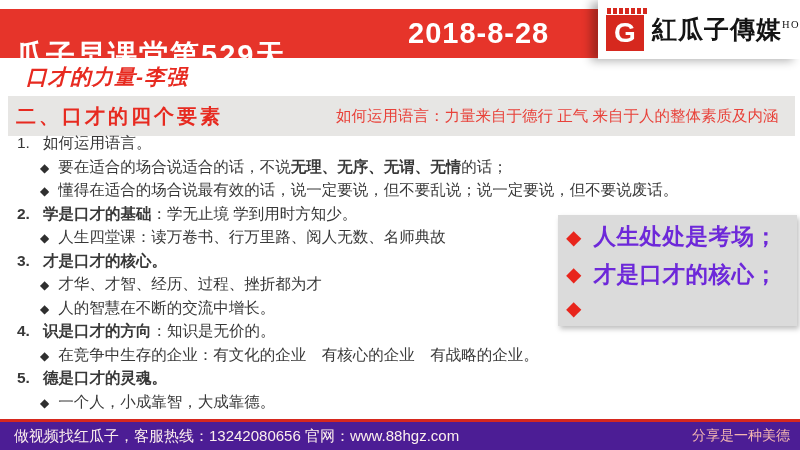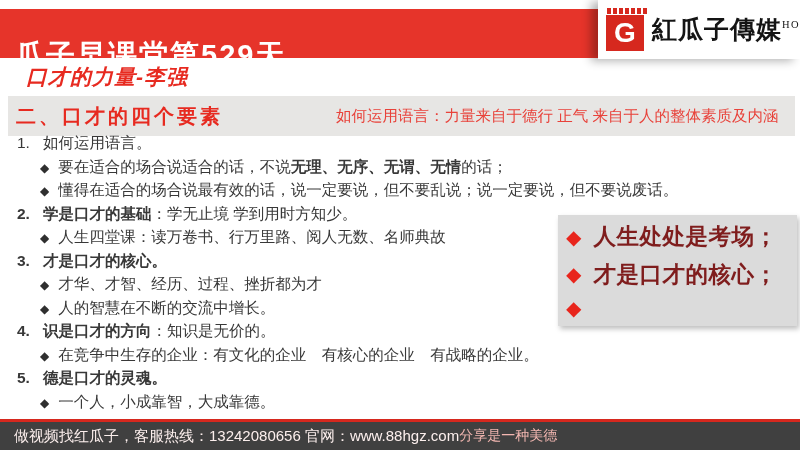--- a/index.html
+++ b/index.html
@@ -34,34 +34,35 @@
   .line{display:flex;align-items:baseline;height:23.5px;line-height:23.5px;white-space:nowrap;}
   .num{width:33px;padding-left:7px;box-sizing:border-box;}
   .bold{font-weight:bold;}
   .bullet-line{padding-left:30px;}
   .diamond{font-size:12px;margin-right:9px;color:#2f2f2f;}
 
   
   .highlight-box{position:absolute;right:3px;top:215px;width:239px;height:111px;background:#dbdbdb;box-shadow:2px 3px 5px rgba(0,0,0,0.25);display:flex;flex-direction:column;justify-content:space-evenly;padding-left:8px;box-sizing:border-box;}
   .hl-row{display:flex;align-items:center;white-space:nowrap;}
   .hl-diamond{color:#e8251c;font-size:20px;margin-right:12px;}
-  .hl-text{color:#7f1d1d;font-size:22.5px;font-weight:bold;letter-spacing:0.5px;}
+  .hl-text{color:#6d28d9;font-size:22.5px;font-weight:bold;letter-spacing:0.5px;}
 
   
-  .footer{position:absolute;left:0;bottom:0;width:800px;height:31px;background:#404040;border-top:3px solid #d6281e;box-sizing:border-box;display:flex;align-items:center;justify-content:flex-start;}
+  .footer{position:absolute;left:0;bottom:0;width:800px;height:31px;background:#4c1d95;border-top:3px solid #d6281e;box-sizing:border-box;display:flex;align-items:center;justify-content:space-between;}
   .footer-left{margin-left:14px;color:#fcefed;font-size:15px;white-space:nowrap;}
   .footer-right{margin-right:10px;color:#f3b7b1;font-size:14px;white-space:nowrap;}
 </style>
 </head>
 <body>
 
 <div class="slide">
 
   <div class="banner">
     <span class="banner-title">瓜子早课堂第529天</span>
+    <span class="banner-date">2018-8-28</span>
   </div>
 
   <div class="logo-panel">
     <div class="g-icon">
       <div class="sprockets">
         <span></span>
           <span></span>
           <span></span>
           <span></span>
           <span></span>

